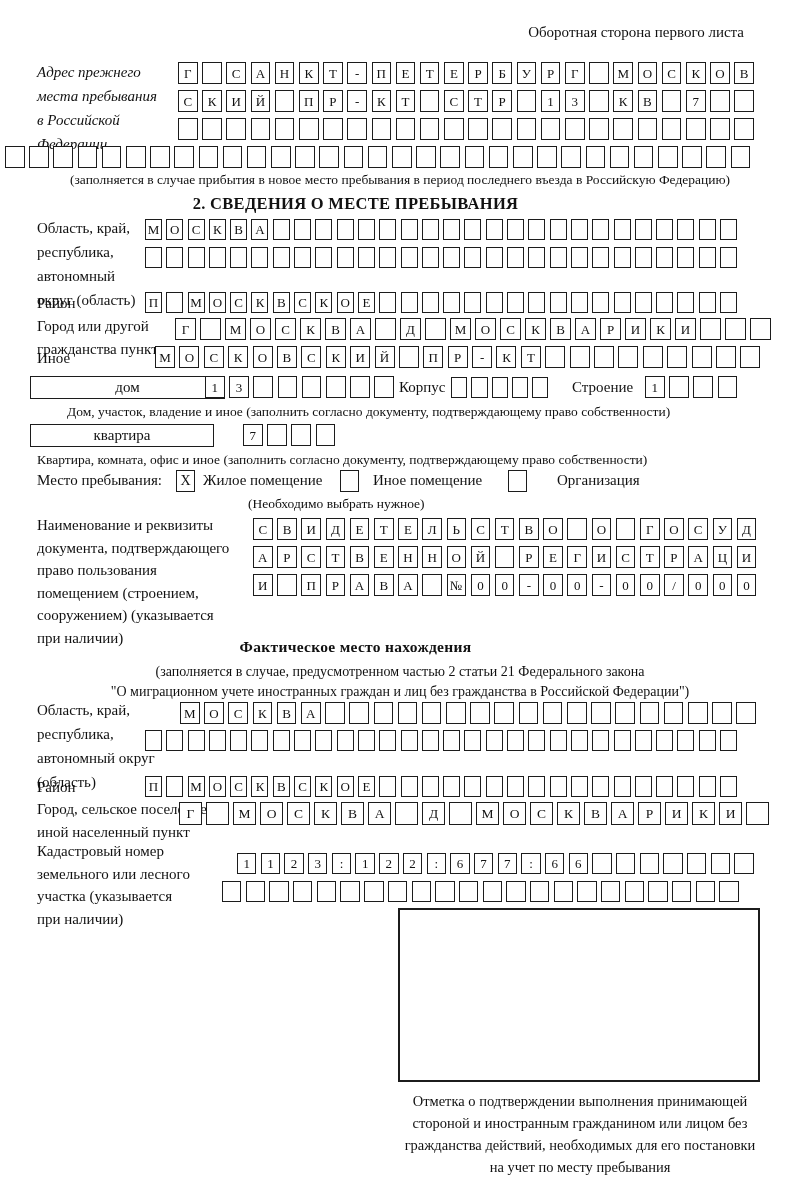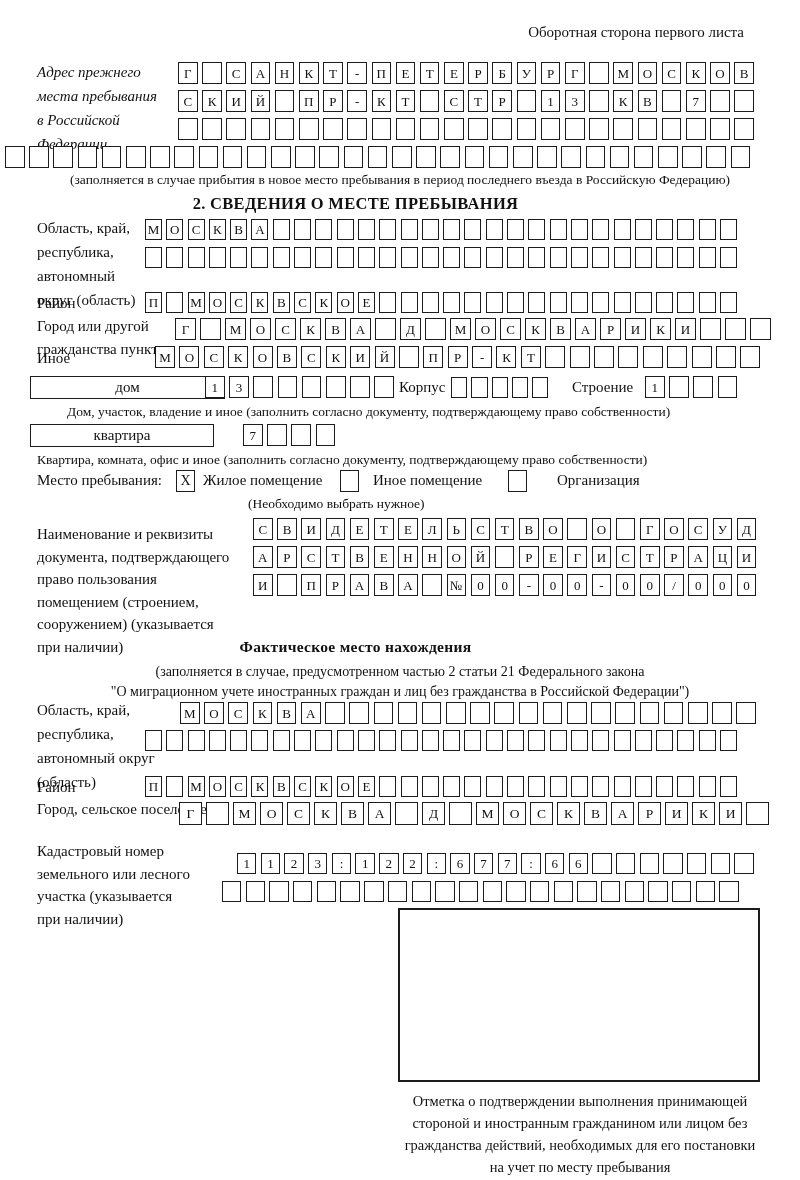--- a/index.html
+++ b/index.html
@@ -363,21 +363,21 @@
 
   <div class="opt" style="left:37px;top:472px;">Место пребывания:</div>
   <div class="cb" style="left:176px;top:470px;">X</div>
   <div class="opt" style="left:203px;top:472px;">Жилое помещение</div>
   <div class="cb" style="left:340px;top:470px;"></div>
   <div class="opt" style="left:373px;top:472px;">Иное помещение</div>
   <div class="cb" style="left:508px;top:470px;"></div>
   <div class="opt" style="left:557px;top:472px;">Организация</div>
   <div class="caption" style="left:248px;top:496px;">(Необходимо выбрать нужное)</div>
 
-  <div class="lbl lbl-tight" style="left:37px;top:514px;margin-top:9px;">
+  <div class="lbl lbl-tight" style="left:37px;top:514px;">
       <div>Наименование и реквизиты</div>
       <div>документа, подтверждающего</div>
       <div>право пользования</div>
       <div>помещением (строением,</div>
       <div>сооружением) (указывается</div>
       <div>при наличии)</div>
     </div>
   <div class="row r-std" style="left:253px;top:518px;">
       <span class="cell">С</span>
       <span class="cell">В</span>
@@ -544,20 +544,21 @@
       <span class="cell"></span>
       <span class="cell"></span>
       <span class="cell"></span>
       <span class="cell"></span>
       <span class="cell"></span>
       <span class="cell"></span>
     </div>
 
   <div class="lbl lbl-tight" style="left:37px;top:798px;">
       <div>Город, сельское поселение,</div>
+      <div>иной населенный пункт</div>
     </div>
   <div class="row r-g2" style="left:179px;top:802px;">
       <span class="cell">Г</span>
       <span class="cell"></span>
       <span class="cell">М</span>
       <span class="cell">О</span>
       <span class="cell">С</span>
       <span class="cell">К</span>
       <span class="cell">В</span>
       <span class="cell">А</span>

